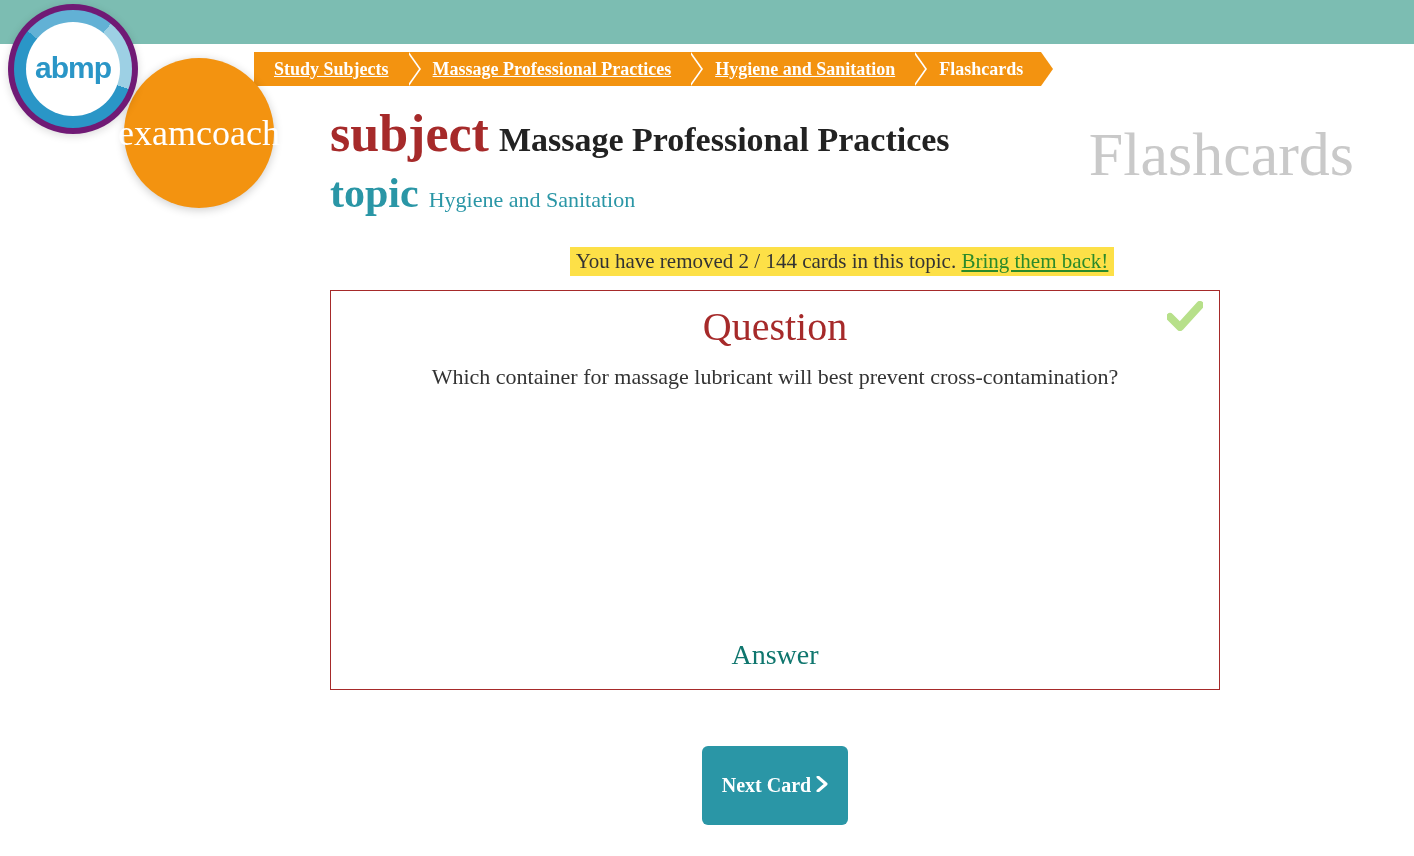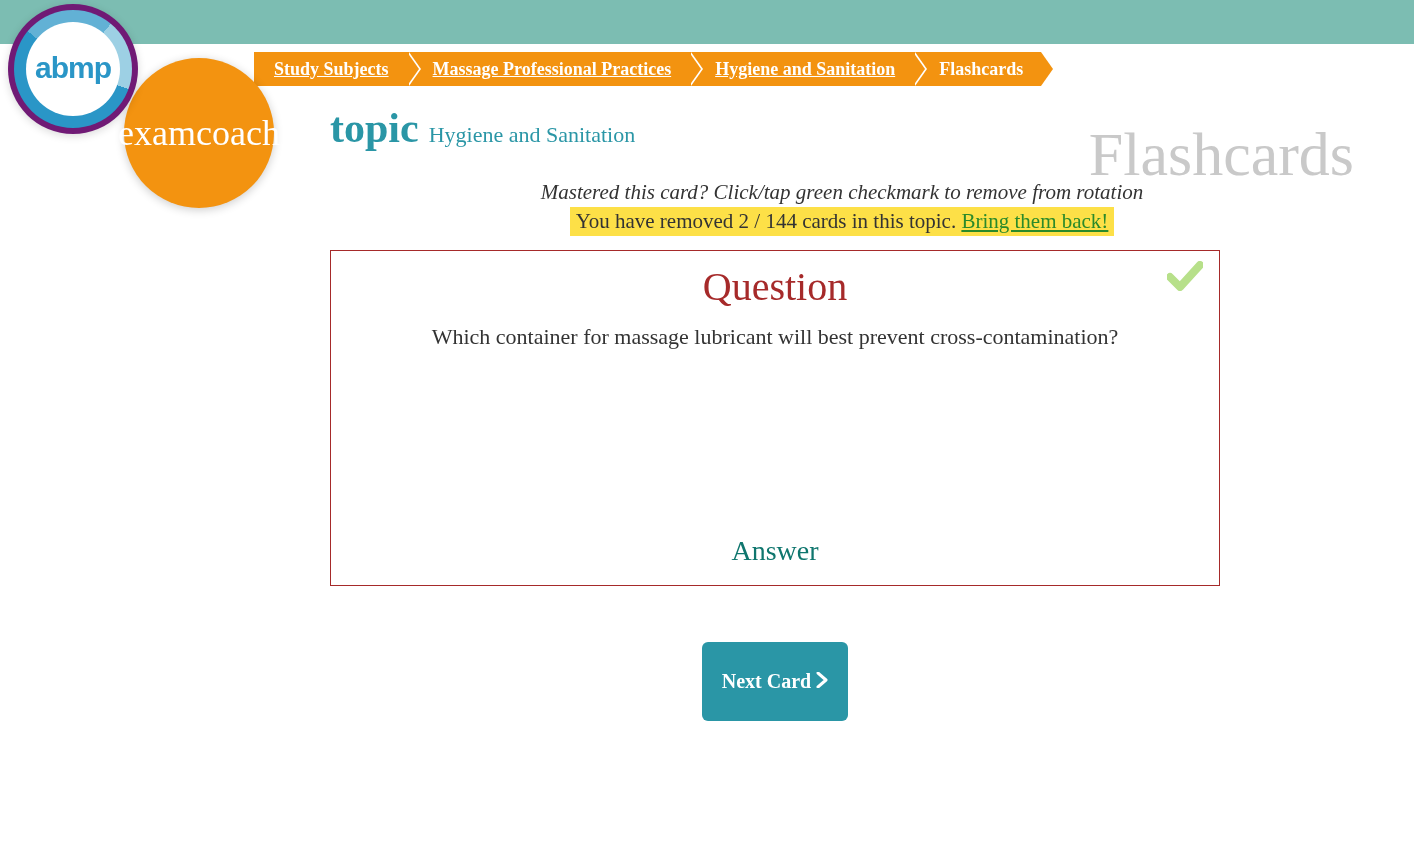--- a/index.html
+++ b/index.html
@@ -187,21 +187,21 @@
     margin-top: 2px;
   }
   .instructions .removed-line a {
     color: #2a8a2a;
     text-decoration: underline;
     font-weight: normal;
     cursor: pointer;
   }
   .card {
     width: 890px;
-    height: 336px;
+    height: 400px;
     border: 1px solid #a62a2a;
     margin: 14px 0 0 0;
     position: relative;
     padding: 10px 30px 20px;
     text-align: center;
   }
   .card-title {
     color: #a62a2a;
     font-size: 40px;
     font-family: Georgia, serif;
@@ -262,27 +262,30 @@
   <nav class="breadcrumb-bar">
     <a class="crumb">Study Subjects</a>
     <a class="crumb">Massage Professional Practices</a>
     <a class="crumb">Hygiene and Sanitation</a>
     <span class="crumb current">Flashcards</span>
   </nav>
 
   <div class="content">
     <div class="page-type">Flashcards</div>
 
+    <div class="subject-line">
+      <span class="label">subject</span>
+      <span class="value">Massage Professional Practices</span>
+    </div>
     <div class="topic-line">
       <span class="label">topic</span>
       <span class="value">Hygiene and Sanitation</span>
     </div>
 
     <div class="instructions">
-      <div class="hint">Mastered this card? Click/tap green checkmark to remove from rotation</div>
       <div class="removed-line">
         <span>You have removed </span><span>2 / 144</span><span> cards in this topic. </span><a>Bring them back!</a>
       </div>
     </div>
 
     <div class="card">
       <span class="check-icon">
         <svg width="36" height="30" viewBox="0 0 36 30">
           <path d="M3 16 L13 26 L33 4" stroke="#b7e08a" stroke-width="8" fill="none" stroke-linecap="round" stroke-linejoin="round"></path>
         </svg>

